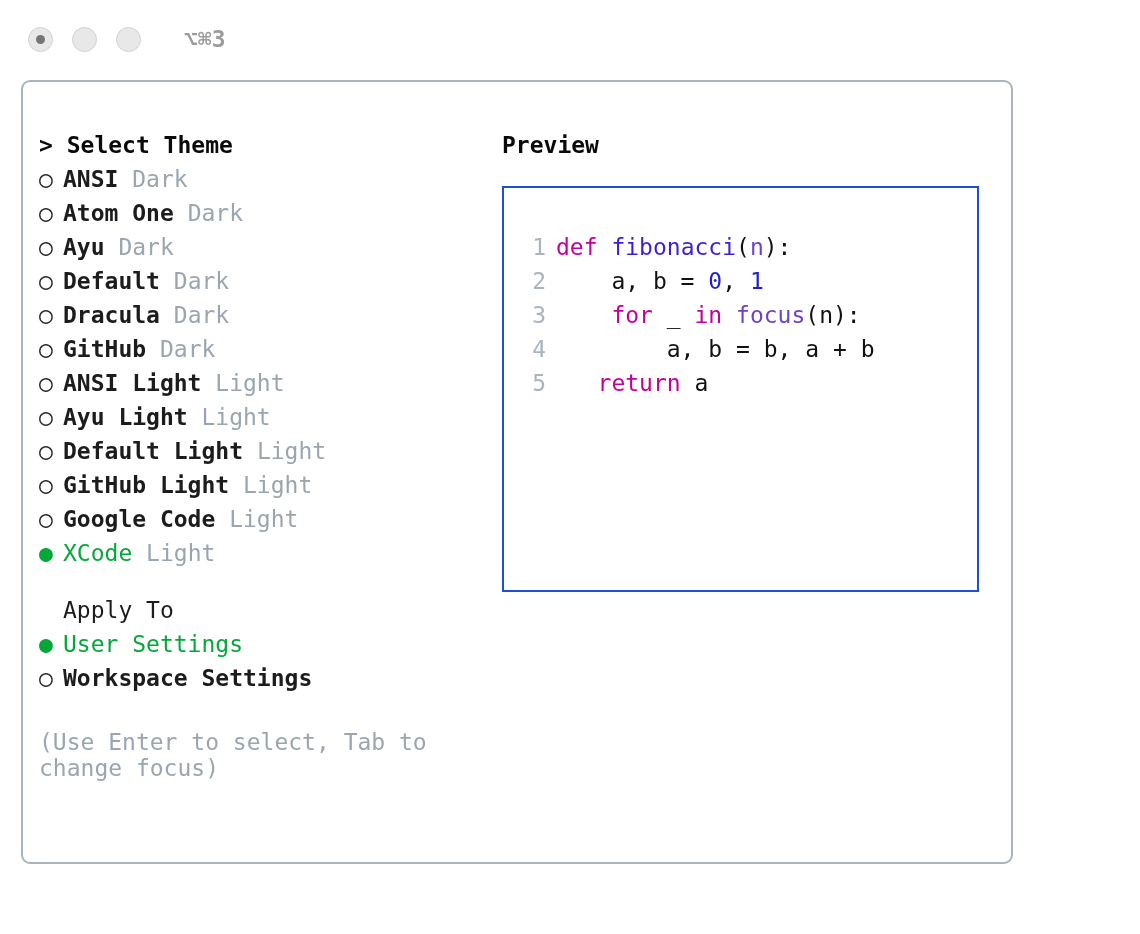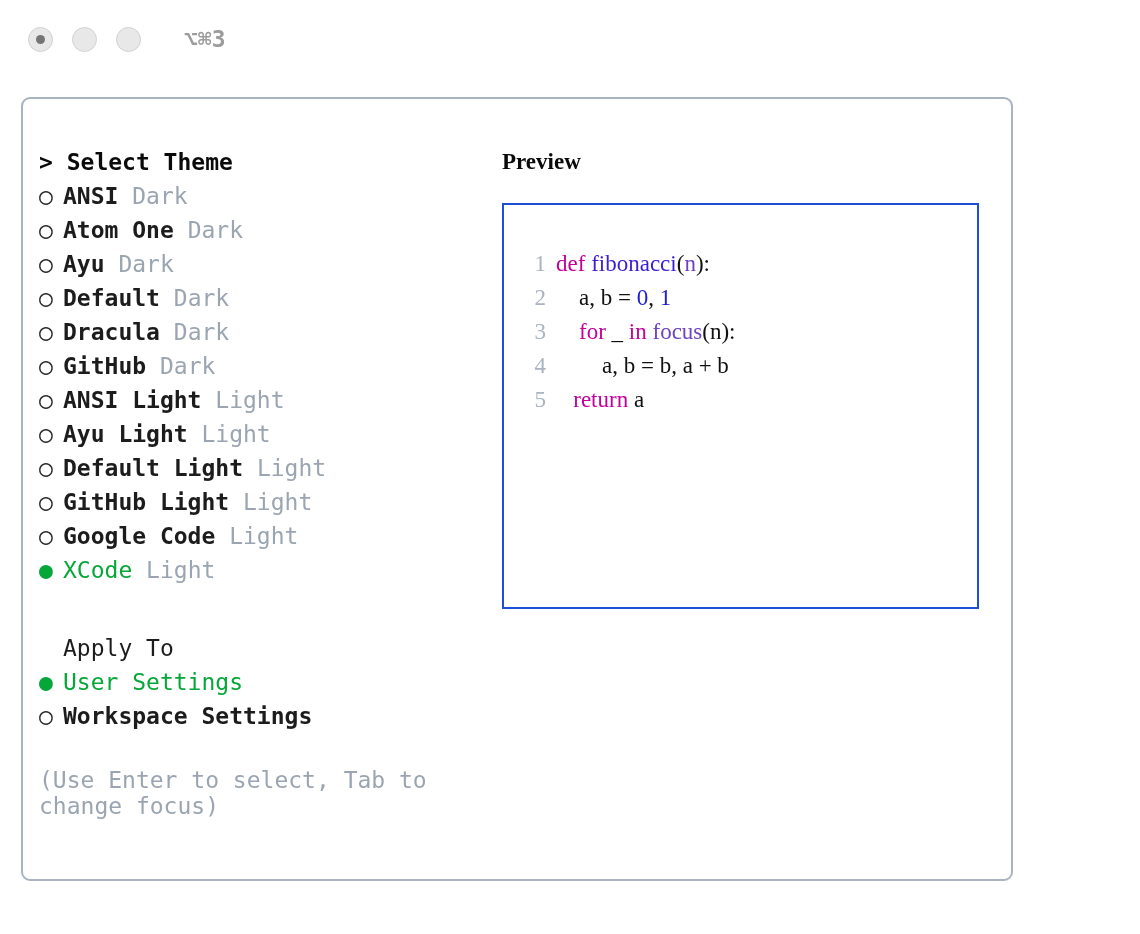--- a/index.html
+++ b/index.html
@@ -55,21 +55,21 @@
     font-weight: bold;
     color: #9c9c9c;
     letter-spacing: 0px;
     line-height: 1;
   }
 
   
   .panel {
     position: absolute;
     left: 21px;
-    top: 97px;
+    top: 80px;
     width: 992px;
     height: 784px;
     border: 2px solid #a9b4c0;
     border-radius: 9px;
     box-sizing: border-box;
     background: #ffffff;
   }
   .panel-inner {
     position: absolute;
     left: 0; top: 0;
@@ -103,21 +103,21 @@
   }
   .bullet.sel { color: #05a838; }
   .bullet.unsel { color: #2b2b2b; }
   .opt-label.sel { color: #05a838; }
   .opt-label.unsel { color: #1c1c1c; font-weight: bold; }
   .opt-cat {
     color: #9aa5b1;
   }
 
   .applyto {
-    margin-top: 44px;
+    margin-top: 23px;
   }
   .applyto-head {
     font-size: 23px;
     color: #1c1c1c;
     line-height: 34px;
     white-space: pre;
     padding-left: 24px;
   }
   .hint {
     margin-top: 34px;
@@ -128,21 +128,20 @@
     white-space: pre-wrap;
     word-break: break-word;
   }
 
   
   .right-col {
     position: absolute;
     left: 479px;
     top: 46px;
     width: 490px;
-    font-family: Liberation Serif, serif;
   }
   .preview-title {
     font-size: 23px;
     font-weight: bold;
     color: #0a0a0a;
     line-height: 34px;
   }
   .preview-box {
     margin-top: 24px;
     width: 477px;

